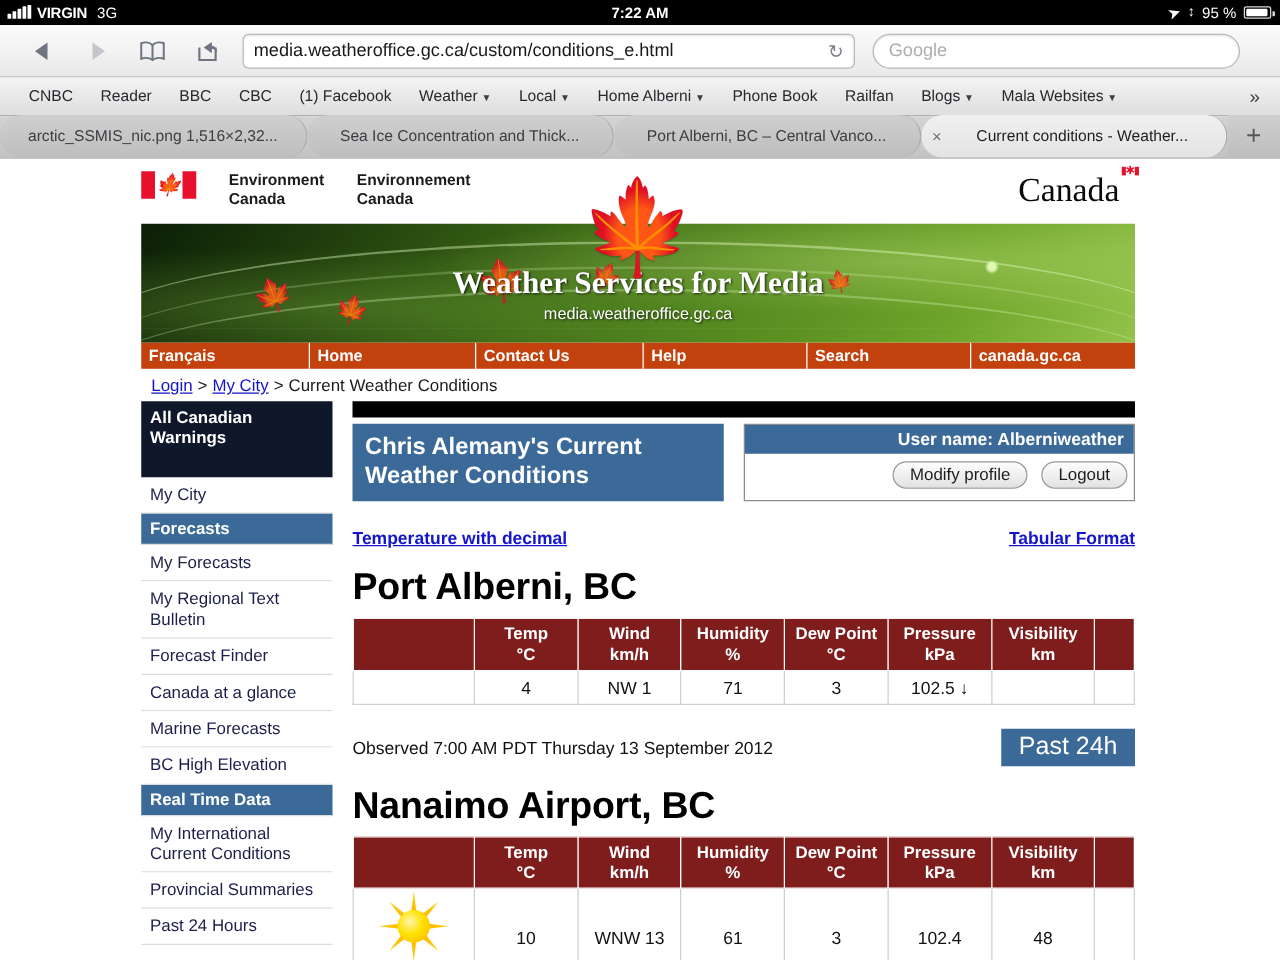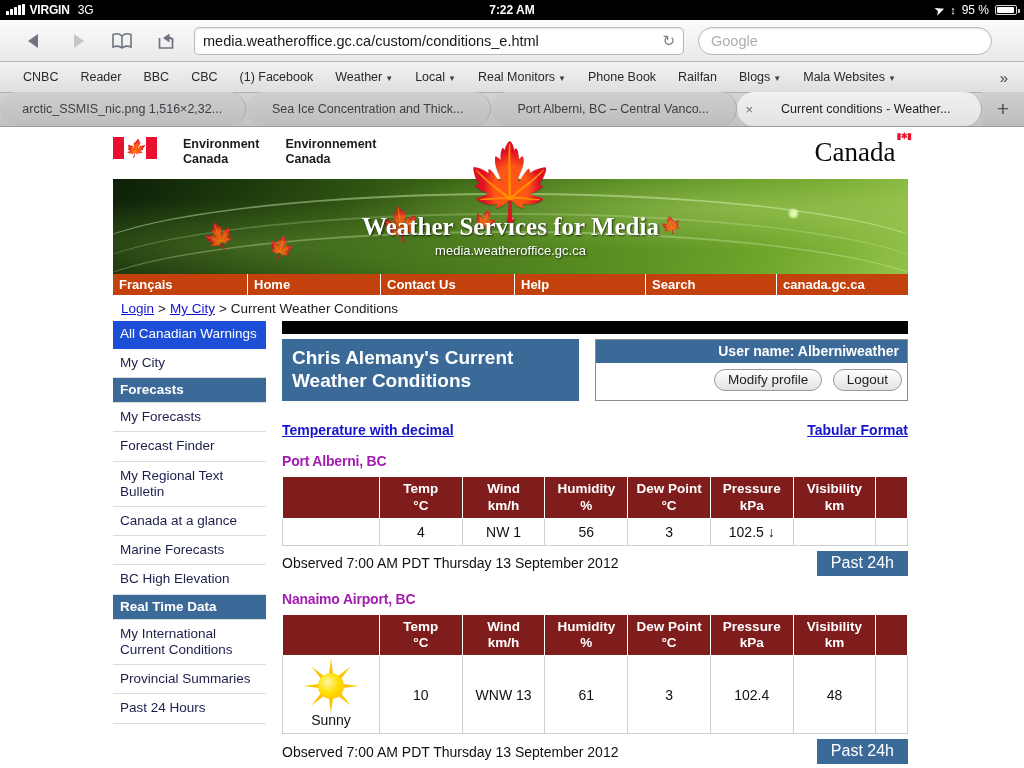--- a/index.html
+++ b/index.html
@@ -221,22 +221,22 @@
     font-size: 13.5px; color: #1b1b1b; padding: 6px 0 5px 8px;
     width: 795px;
   }
   .breadcrumb a { color: #1414cc; text-decoration: underline; }
   .breadcrumb .sep { padding: 0 4px; }
 
   
   .body-cols { display: flex; width: 795px; }
   .sidebar { width: 153px; flex: 0 0 153px; }
   .sb-warn {
-    background: #1d4ed8; color: #ffffff; font-weight: normal;
-    font-size: 13.5px; padding: 5px 7px 7px 7px; line-height: 1.18;
+    background: #0f172a; color: #ffffff; font-weight: bold;
+    font-size: 13.5px; padding: 5px 7px 24px 7px; line-height: 1.18;
   }
   .sb-item {
     font-size: 13.5px; color: #1c1f4a; padding: 6px 7px;
     border-bottom: 1px solid #dcdcdc; line-height: 1.2;
     background: #ffffff;
   }
   .sb-head {
     background: #3b6a98; color: #ffffff; font-weight: bold;
     font-size: 13.5px; padding: 4px 7px; line-height: 1.2;
     border-bottom: 1px solid #dcdcdc;
@@ -267,21 +267,21 @@
     padding: 2px 13px 3px 13px; margin-left: 6px;
   }
 
   .linkrow {
     display: flex; justify-content: space-between; width: 626px;
     margin-top: 21px; font-size: 14px; font-weight: bold;
   }
   .linkrow a { color: #1414cc; text-decoration: underline; }
 
   h2.station {
-    font-size: 14px; font-weight: bold; color: #a21caf;
+    font-size: 30px; font-weight: bold; color: #000000;
     margin: 15px 0 7px 0; letter-spacing: -0.2px;
   }
 
   table.wx {
     border-collapse: collapse; width: 626px; table-layout: fixed;
     background: #ffffff;
   }
   table.wx th {
     background: #7f1d1d; color: #ffffff; font-size: 13.5px; font-weight: bold;
     border: 1px solid #ffffff; line-height: 1.2; padding: 4px 2px;
@@ -292,25 +292,25 @@
     text-align: center; padding: 5px 2px; background: #ffffff;
   }
   table.wx td.iconcell { border: 1px solid #cfcfcf; vertical-align: middle; }
   td.temphl { background: #b9b5f0; }
   td.blank { background: #efefef; border: 1px solid #cfcfcf; }
   th.blankhead { background: #3b6a98; border: 1px solid #ffffff; }
   .col-icon { width: 95px; } .col-std { width: 81px; } .col-last { width: 31px; }
 
   .obsrow {
     display: flex; align-items: center; justify-content: space-between;
-    width: 626px; margin-top: 5px;
+    width: 626px; margin-top: 19px;
   }
   .obstext { font-size: 14px; color: #111111; }
   .past24 {
-    background: #3b6a98; color: #ffffff; font-size: 16px;
+    background: #3b6a98; color: #ffffff; font-size: 20px;
     padding: 3px 14px 4px 14px;
   }
 
   .sunicon { position: relative; width: 56px; height: 50px; margin: 0 auto 1px auto; }
   .sunicon .core {
     position:absolute; left:50%; top:50%; transform:translate(-50%,-50%);
     width: 26px; height: 26px; border-radius: 50%;
     background: radial-gradient(circle at 38% 36%, #fff7a8 0%, #ffe000 45%, #ffb300 100%);
   }
   .sunicon .ray {
@@ -380,21 +380,21 @@
 </div>
 
 <div class="bookmarks">
   <div class="bm-item"><span>CNBC</span></div>
   <div class="bm-item"><span>Reader</span></div>
   <div class="bm-item"><span>BBC</span></div>
   <div class="bm-item"><span>CBC</span></div>
   <div class="bm-item"><span>(1) Facebook</span></div>
   <div class="bm-item"><span>Weather</span><span class="caret">▼</span></div>
   <div class="bm-item"><span>Local</span><span class="caret">▼</span></div>
-  <div class="bm-item"><span>Real Monitors</span><span class="caret">▼</span></div>
+  <div class="bm-item"><span>Home Alberni</span><span class="caret">▼</span></div>
   <div class="bm-item"><span>Phone Book</span></div>
   <div class="bm-item"><span>Railfan</span></div>
   <div class="bm-item"><span>Blogs</span><span class="caret">▼</span></div>
   <div class="bm-item"><span>Mala Websites</span><span class="caret">▼</span></div>
   <div class="bm-more">»</div>
 </div>
 
 <div class="tabbar">
   <div class="tab">
       <span class="tablabel">arctic_SSMIS_nic.png 1,516×2,32...</span>
@@ -459,22 +459,22 @@
     <a>Login</a><span class="sep">&gt;</span><a>My City</a><span class="sep">&gt;</span><span>Current Weather Conditions</span>
   </div>
 
   <div class="body-cols">
 
     <div class="sidebar">
       <div class="sb-warn">All Canadian Warnings</div>
       <div class="sb-item">My City</div>
       <div class="sb-head">Forecasts</div>
       <div class="sb-item">My Forecasts</div>
+      <div class="sb-item">My Regional Text Bulletin</div>
       <div class="sb-item">Forecast Finder</div>
-      <div class="sb-item">My Regional Text Bulletin</div>
       <div class="sb-item">Canada at a glance</div>
       <div class="sb-item">Marine Forecasts</div>
       <div class="sb-item">BC High Elevation</div>
       <div class="sb-head">Real Time Data</div>
       <div class="sb-item">My International Current Conditions</div>
       <div class="sb-item">Provincial Summaries</div>
       <div class="sb-item">Past 24 Hours</div>
     </div>
 
     <div class="content">
@@ -518,21 +518,21 @@
           <th><span>Pressure</span><br><span>kPa</span></th>
           <th><span>Visibility</span><br><span>km</span></th>
           <th class="blankhead"></th>
         </tr>
         <tr>
           <td class="iconcell">
             <div class="caption"></div>
           </td>
           <td class="temphl">4</td>
           <td>NW 1</td>
-          <td>56</td>
+          <td>71</td>
           <td>3</td>
           <td>102.5 ↓</td>
           <td class="blank"></td>
           <td class="blank"></td>
         </tr>
       </tbody>
           </table>
       <div class="obsrow">
         <span class="obstext">Observed 7:00 AM PDT Thursday 13 September 2012</span>
         <span class="past24">Past 24h</span>

